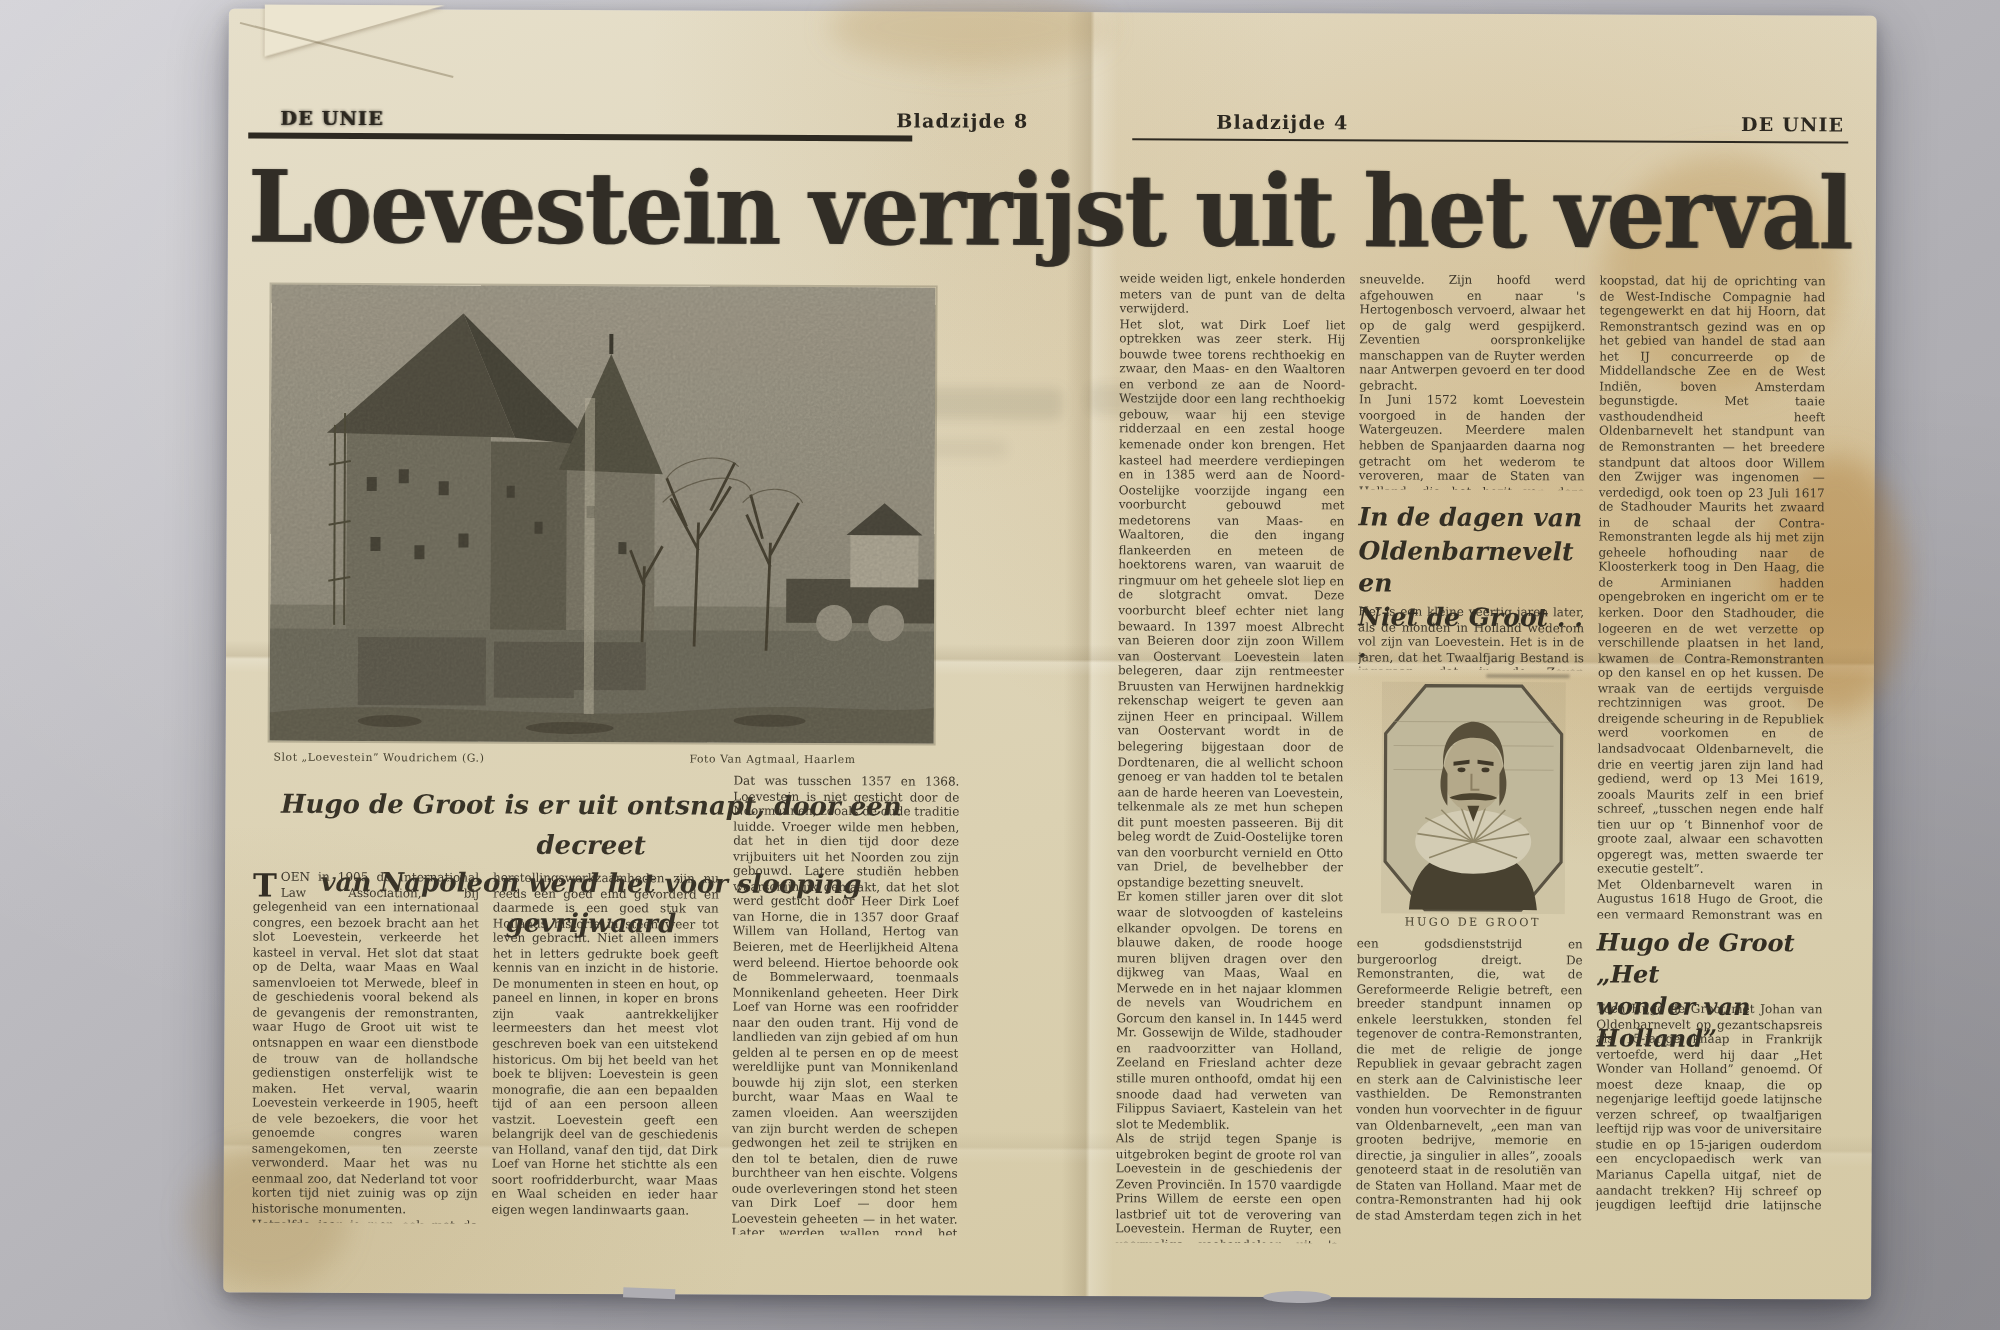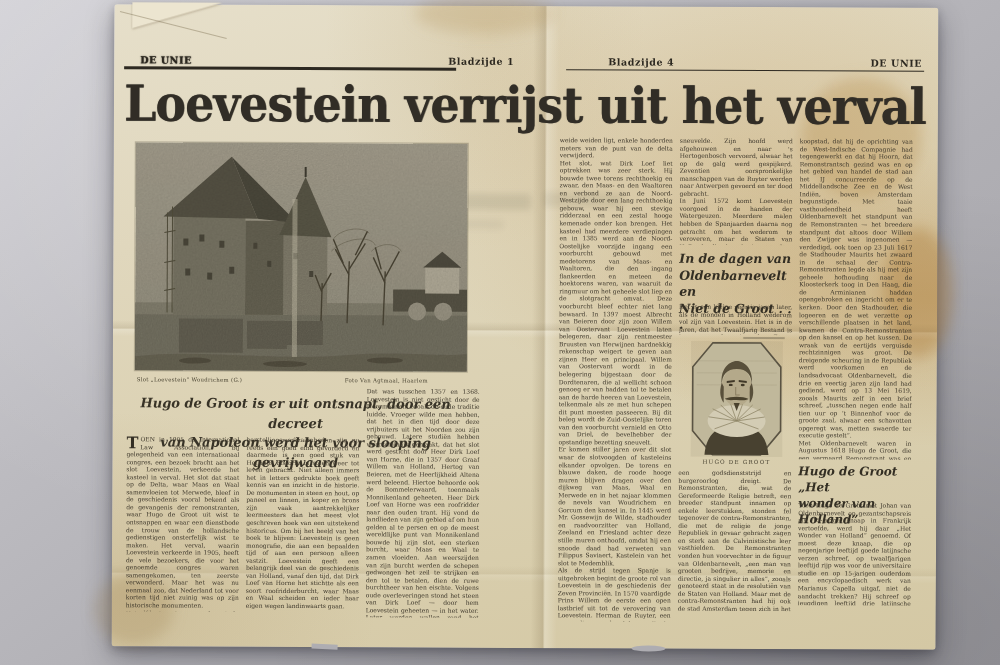--- a/index.html
+++ b/index.html
@@ -86,21 +86,21 @@
   <div class="stain" style="left:770px;top:220px;width:70px;height:130px;background:rgba(170,122,52,.38);"></div>
   <div class="stain" style="left:300px;top:-12px;width:140px;height:40px;background:rgba(168,132,70,.22);"></div>
   <div class="stain" style="left:-18px;top:570px;width:80px;height:70px;background:rgba(150,118,66,.22);"></div>
 
   <div class="ghost" style="left:180px;top:190px;width:95px;height:15px;"></div>
   <div class="ghost" style="left:288px;top:188px;width:130px;height:16px;"></div>
   <div class="ghost" style="left:430px;top:186px;width:80px;height:15px;opacity:.8;"></div>
   <div class="ghost" style="left:240px;top:214px;width:150px;height:9px;opacity:.6;"></div>
 
   <div class="masthead smudge" style="left:10px;top:50px;">DE UNIE</div>
-  <div class="masthead" style="left:318px;top:50px;">Bladzijde 1</div>
+  <div class="masthead" style="left:318px;top:50px;">Bladzijde 8</div>
   <div class="masthead" style="left:478px;top:50px;">Bladzijde 4</div>
   <div class="masthead" style="right:16px;top:50px;">DE UNIE</div>
   <div class="rule" style="left:10px;top:62px;width:332px;height:3px;"></div>
   <div class="rule" style="left:452px;top:63px;width:358px;height:1.4px;"></div>
 
   <div id="headline">Loevestein verrijst uit het verval</div>
 
   <div id="photo">
     <svg width="332" height="228" viewBox="0 0 332 228">
       <defs>

